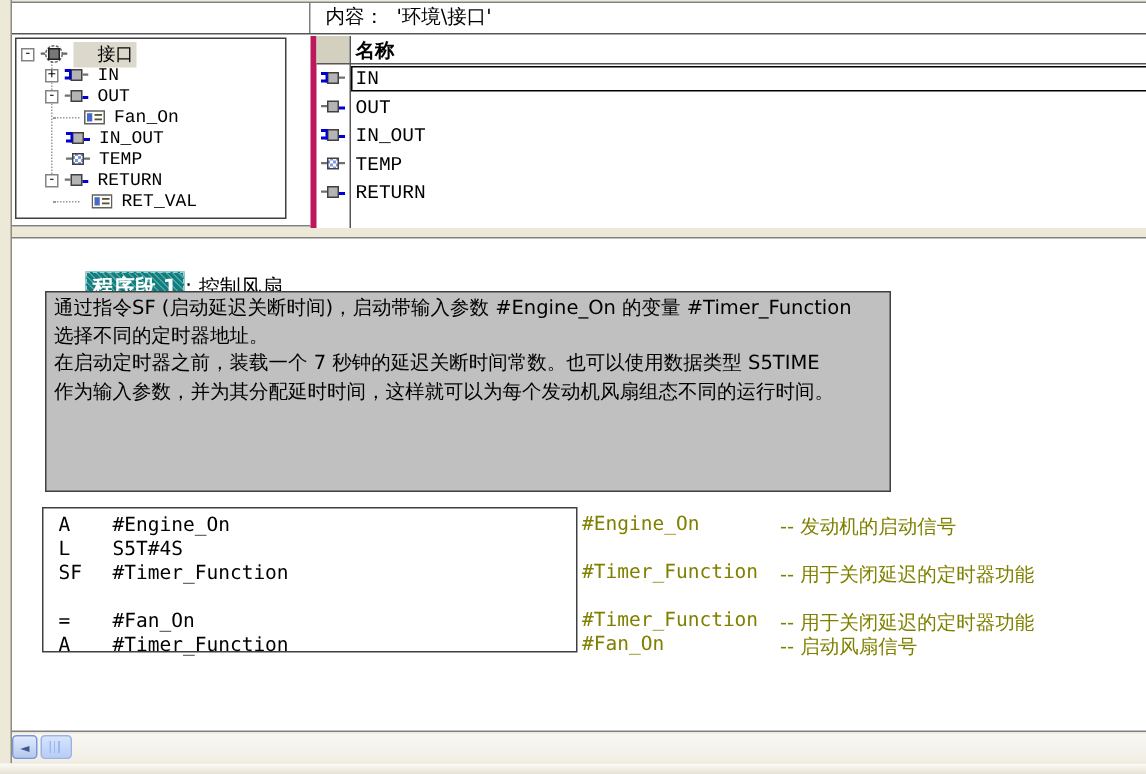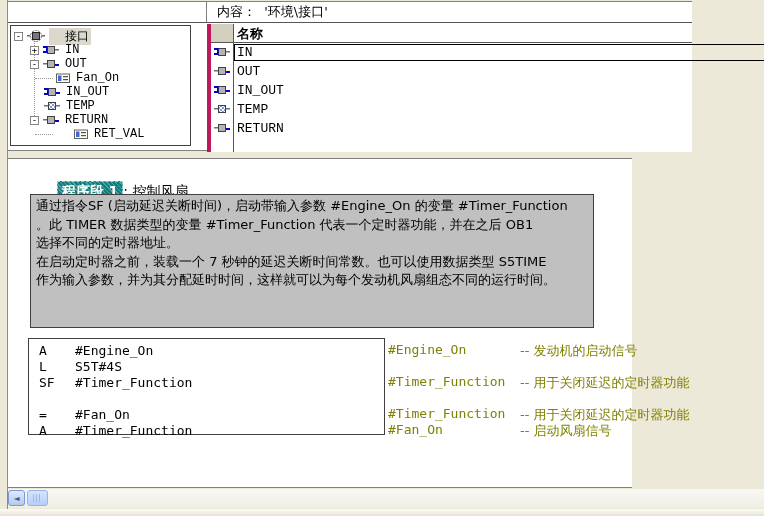--- a/index.html
+++ b/index.html
@@ -4,21 +4,21 @@
 <style>
   * { margin:0; padding:0; box-sizing:border-box; }
   html,body { width:764px; height:516px; }
   body { font-family:"DejaVu Sans", sans-serif; font-size:13px; color:#000; background:#ece9d8; position:relative; overflow:hidden; }
   .mono { font-family:Liberation Mono, monospace; }
 
   .window { position:absolute; left:0; top:0; width:764px; height:516px; background:#ece9d8; }
   .left-edge-line { position:absolute; left:7px; top:0; width:1px; height:509px; background:#8f8c7f; }
 
   
-  .upper-pane { position:absolute; left:8px; top:1px; width:684px; height:150px; background:#fff; border-top:1px solid #808080; border-bottom:1px solid #808080; }
+  .upper-pane { position:absolute; left:8px; top:1px; width:756px; height:150px; background:#fff; border-top:1px solid #808080; border-bottom:1px solid #808080; }
   .hdr-row { position:absolute; left:0; top:0; width:100%; height:21px; border-bottom:1px solid #565656; display:flex; }
   .hdr-left { width:199px; height:100%; border-right:1px solid #808080; }
   .hdr-right { flex:1; line-height:20px; padding-left:10px; white-space:pre; }
 
   .upper-body { position:absolute; left:0; top:22px; width:100%; height:128px; }
   .tree-box { position:absolute; left:2px; top:1px; width:181px; height:121px; background:#fff; border:1px solid #404040; overflow:hidden; }
   .trow { position:absolute; height:14px; display:flex; align-items:center; white-space:nowrap; font-size:12px; }
   .trow .gap { width:4px; }
   .expander { width:9px; height:9px; border:1px solid #848484; background:#fff; font-size:9px; line-height:7px; text-align:center; font-family:"DejaVu Sans Mono", monospace; flex:none; }
   .tlabel { padding:0 2px; }
@@ -30,21 +30,21 @@
   .iconcol-line { position:absolute; left:22px; top:0; bottom:0; width:1px; background:#565656; }
   .tbl-header { position:absolute; left:0; top:0; right:0; height:19px; border-bottom:1px solid #565656; }
   .tbl-header .icon-cell { position:absolute; left:0; top:0; width:22px; height:18px; background:#d4d0c0; }
   .tbl-header .name-h { position:absolute; left:26px; top:1px; font-weight:bold; }
   .tbl-row { position:absolute; left:0; right:0; height:19px; }
   .tbl-row .ricon { position:absolute; left:3px; top:3px; }
   .tbl-row .rname { position:absolute; left:26px; top:2px; font-size:13px; }
   .sel-box { position:absolute; left:23px; top:20px; width:532px; height:17px; border:1px solid #000; }
 
   
-  .lower-pane { position:absolute; left:8px; top:158px; width:624px; height:330px; background:#fff; border-top:1px solid #808080; border-bottom:1px solid #808080; }
+  .lower-pane { position:absolute; left:8px; top:158px; width:756px; height:330px; background:#fff; border-top:1px solid #808080; border-bottom:1px solid #808080; }
   .network-line { position:absolute; left:22px; top:6px; height:18px; font-size:14px; white-space:pre; }
   .net-chip { display:inline-block; background:#0e7e7e; color:#fff; font-weight:bold; padding:1px 4px;
       background-image:repeating-linear-gradient(45deg, rgba(255,255,255,.28) 0 1px, transparent 1px 3px);
       border:1px dashed #9fd2d2; }
   .comment-box { position:absolute; left:22px; top:35px; width:564px; height:134px; background:#c0c0c0; border:1px solid #404040; padding:2px 5px; }
   .comment-box .cline { line-height:18.5px; white-space:pre; font-size:13px; }
 
   .code-box { position:absolute; left:20px; top:179px; width:357px; height:97px; border:1px solid #404040; background:#fff; padding-top:4px; }
   .code-line { height:16px; padding-left:10px; font-family:"DejaVu Sans Mono", monospace; font-size:13px; white-space:pre; }
   .code-line .instr { display:inline-block; width:36px; }
@@ -185,21 +185,21 @@
             <svg width="16" height="12">
                 <rect x="4.5" y="2.5" width="7" height="7" fill="#b4b4b4" stroke="#404040"></rect>
                 <rect x="0" y="5" width="4" height="1.5" fill="#707070"></rect>
                 <rect x="12" y="6" width="4" height="2" fill="#0000d0"></rect>
               </svg>
           </span>
           <span class="gap"></span>
           <span class="tlabel mono">RETURN</span>
         </div>
 
-        <div class="trow" style="left:63px; top:101px;align-items:center;">
+        <div class="trow" style="left:50px; top:101px;align-items:center;">
           <span>
             <svg width="14" height="11">
                 <rect x="0.5" y="1" width="13" height="8.5" fill="#fffef0" stroke="#606060"></rect>
                 <rect x="2" y="2.5" width="3.5" height="5.5" fill="#4468cc"></rect>
                 <rect x="7" y="3" width="5" height="1.2" fill="#505050"></rect>
                 <rect x="7" y="6" width="5" height="1.2" fill="#505050"></rect>
               </svg>
           </span>
           <span class="gap"></span>
           <span class="tlabel mono">RET_VAL</span>
@@ -272,21 +272,20 @@
     </div>
   </div>
 
   <div class="lower-pane">
     <div class="network-line">
       <span class="net-chip">程序段 1</span><span>: 控制风扇</span>
     </div>
 
     <div class="comment-box">
       <div class="cline">通过指令SF (启动延迟关断时间)，启动带输入参数 #Engine_On 的变量 #Timer_Function</div>
-      <div class="cline">。此 TIMER 数据类型的变量 #Timer_Function 代表一个定时器功能，并在之后 OB1</div>
       <div class="cline">选择不同的定时器地址。</div>
       <div class="cline"></div>
       <div class="cline">在启动定时器之前，装载一个 7 秒钟的延迟关断时间常数。也可以使用数据类型 S5TIME</div>
       <div class="cline">作为输入参数，并为其分配延时时间，这样就可以为每个发动机风扇组态不同的运行时间。</div>
     </div>
 
     <div class="code-box">
       <div class="code-line"><span class="instr">A</span><span class="op">#Engine_On</span></div>
       <div class="code-line"><span class="instr">L</span><span class="op">S5T#4S</span></div>
       <div class="code-line"><span class="instr">SF</span><span class="op">#Timer_Function</span></div>

